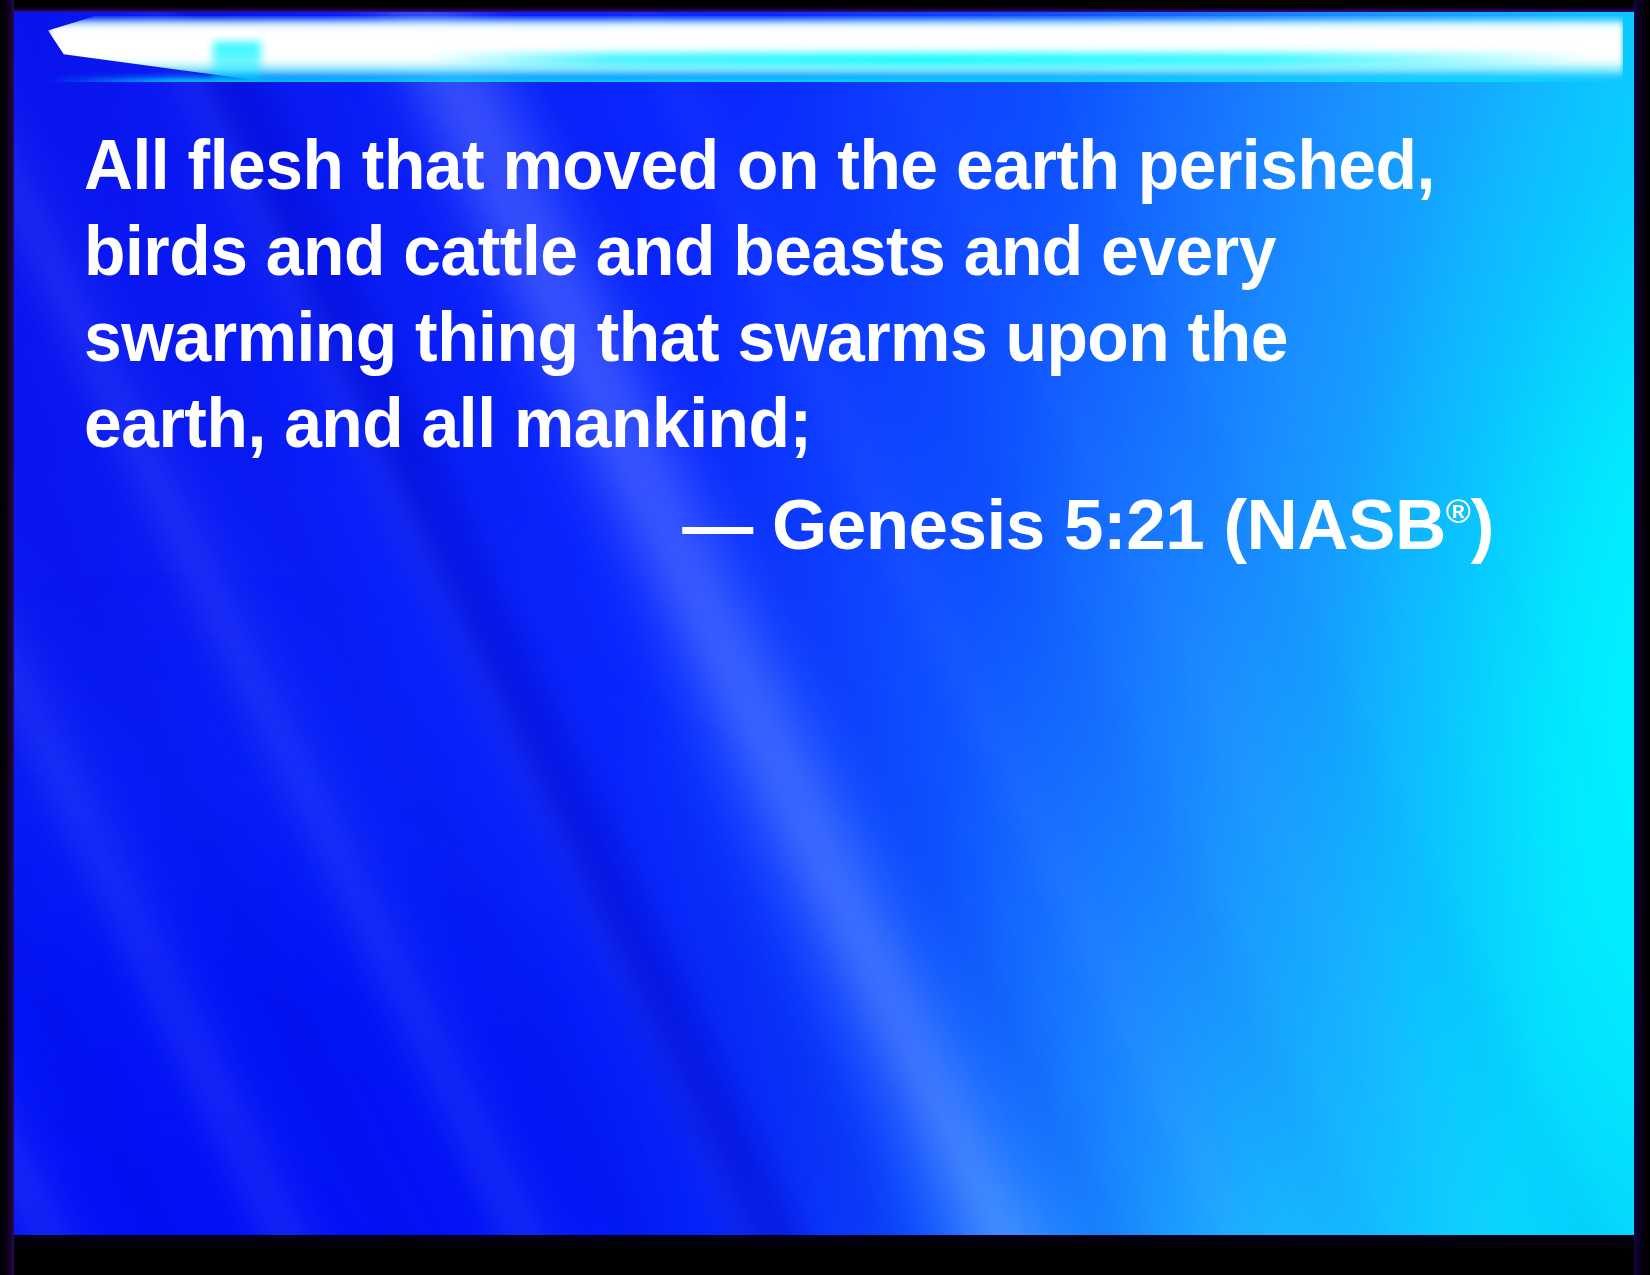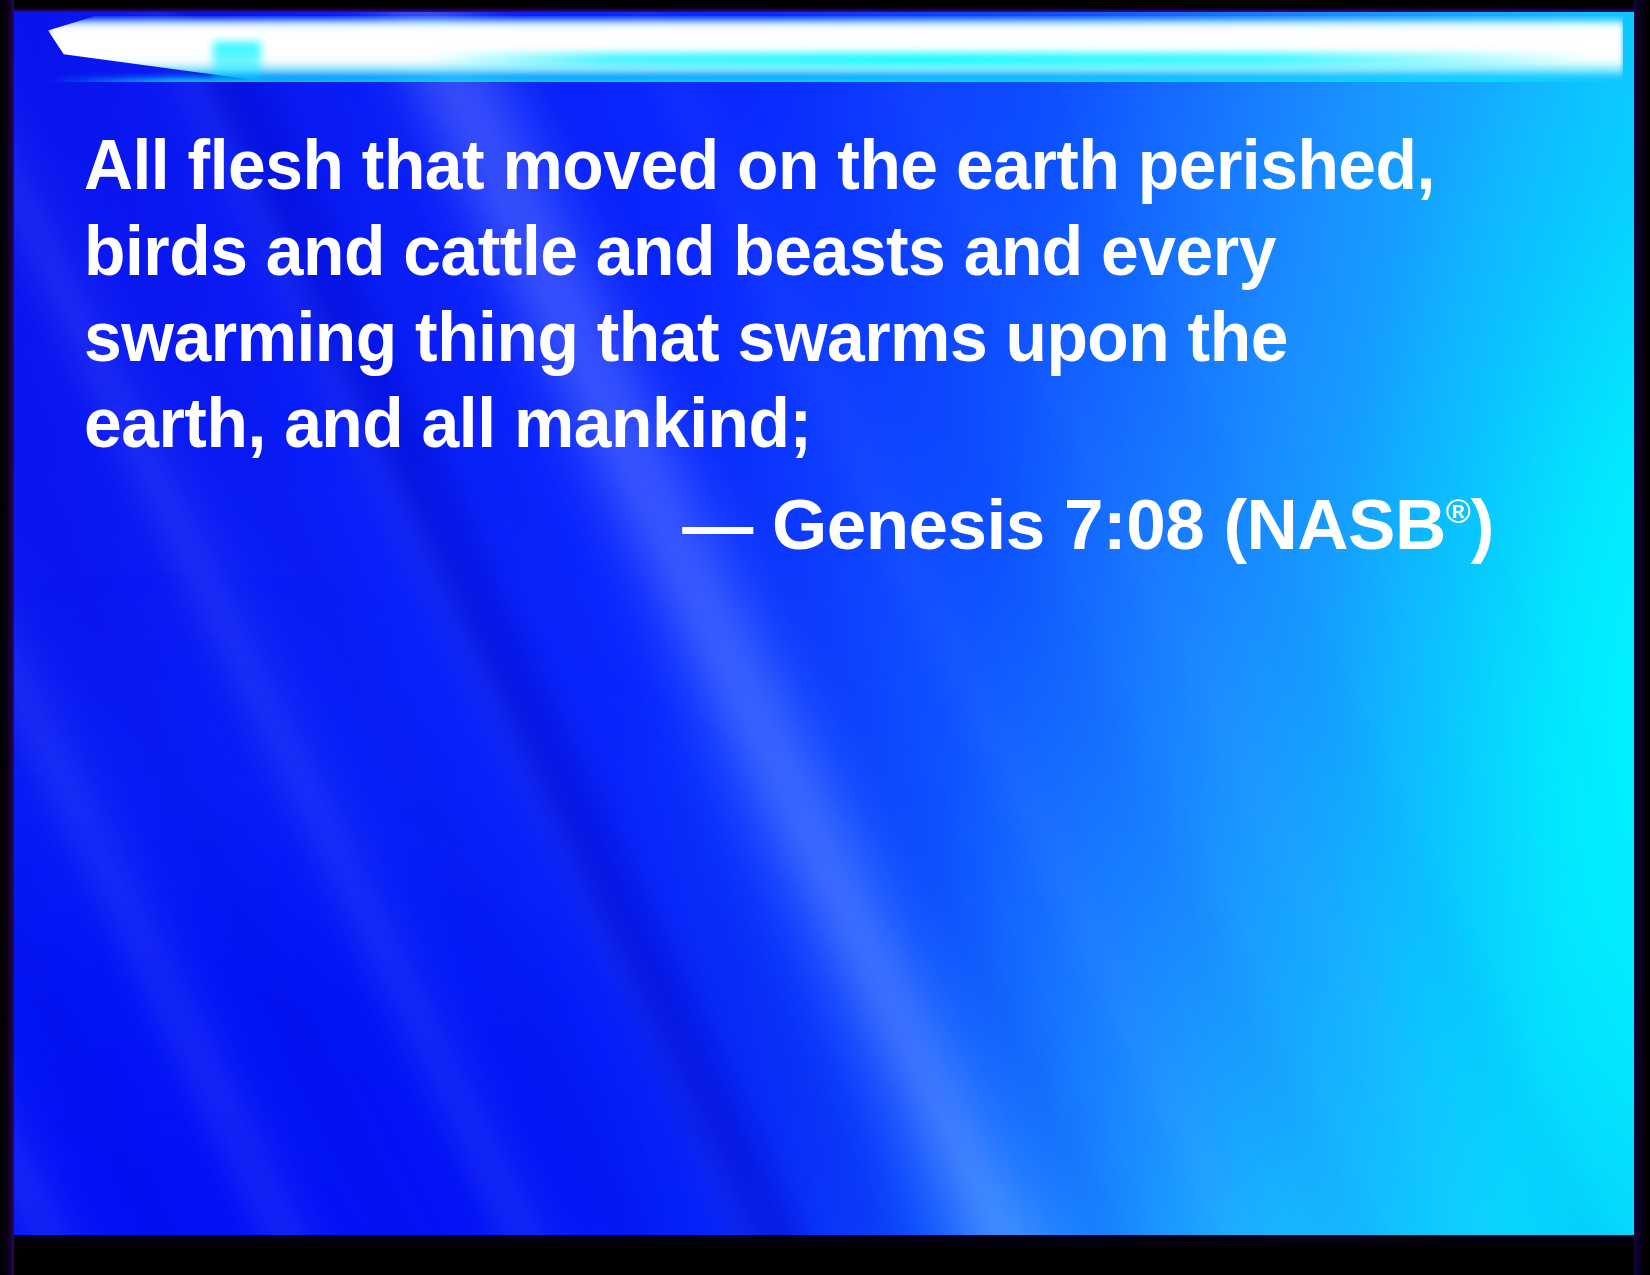--- a/index.html
+++ b/index.html
@@ -301,20 +301,20 @@
     <div class="glowbar-edge"></div>
   </div>
 
   <div class="verse-block">
     <div class="verse-line">All flesh that moved on the earth perished,</div>
     <div class="verse-line">birds and cattle and beasts and every</div>
     <div class="verse-line">swarming thing that swarms upon the</div>
     <div class="verse-line">earth, and all mankind;</div>
   </div>
 
-  <div class="attribution"><span>—</span> <span>Genesis</span> <span>7:08</span> <span>(</span><span>NASB</span><span class="reg">®</span><span>)</span></div>
+  <div class="attribution"><span>—</span> <span>Genesis</span> <span>5:21</span> <span>(</span><span>NASB</span><span class="reg">®</span><span>)</span></div>
 
   <div class="frame-top"></div>
   <div class="frame-bottom"></div>
   <div class="frame-left"></div>
   <div class="frame-right"></div>
 
 </div>
 
 </body></html>

